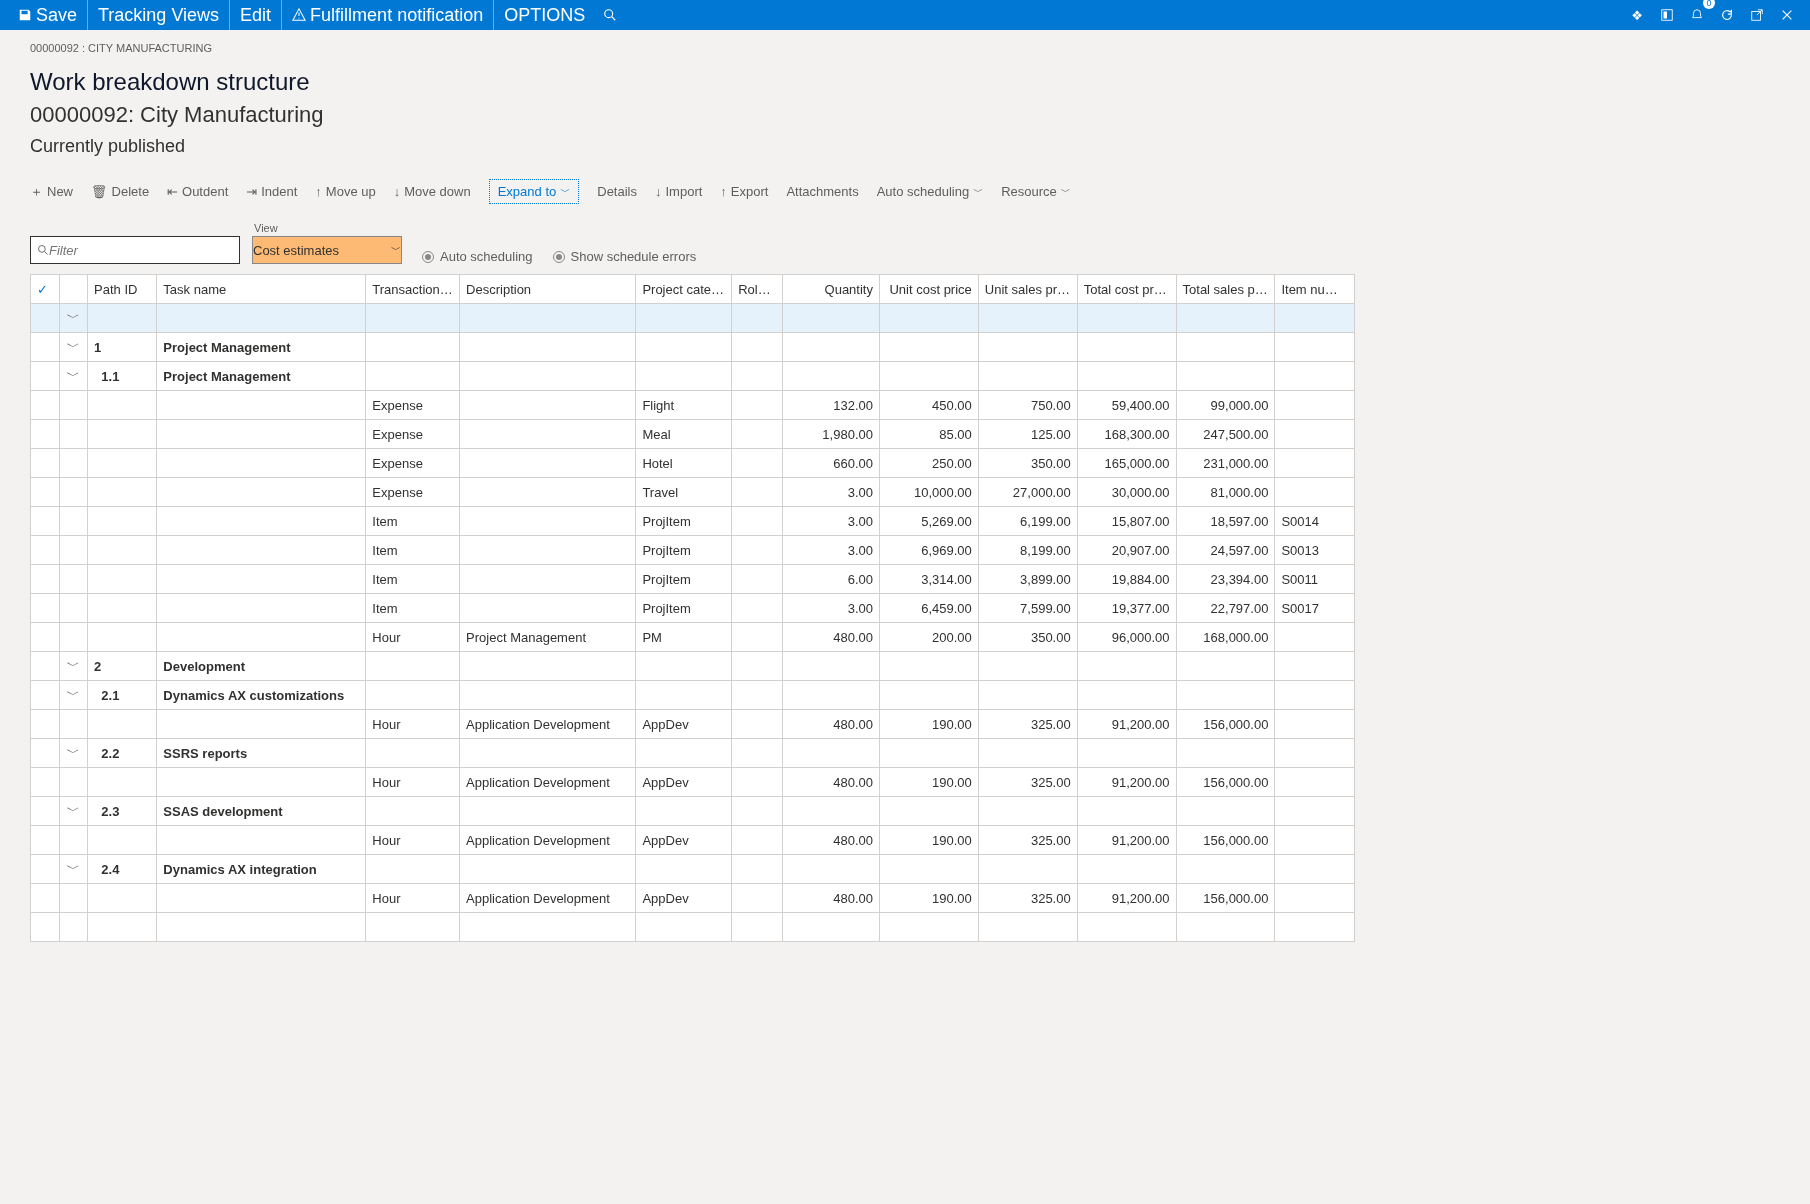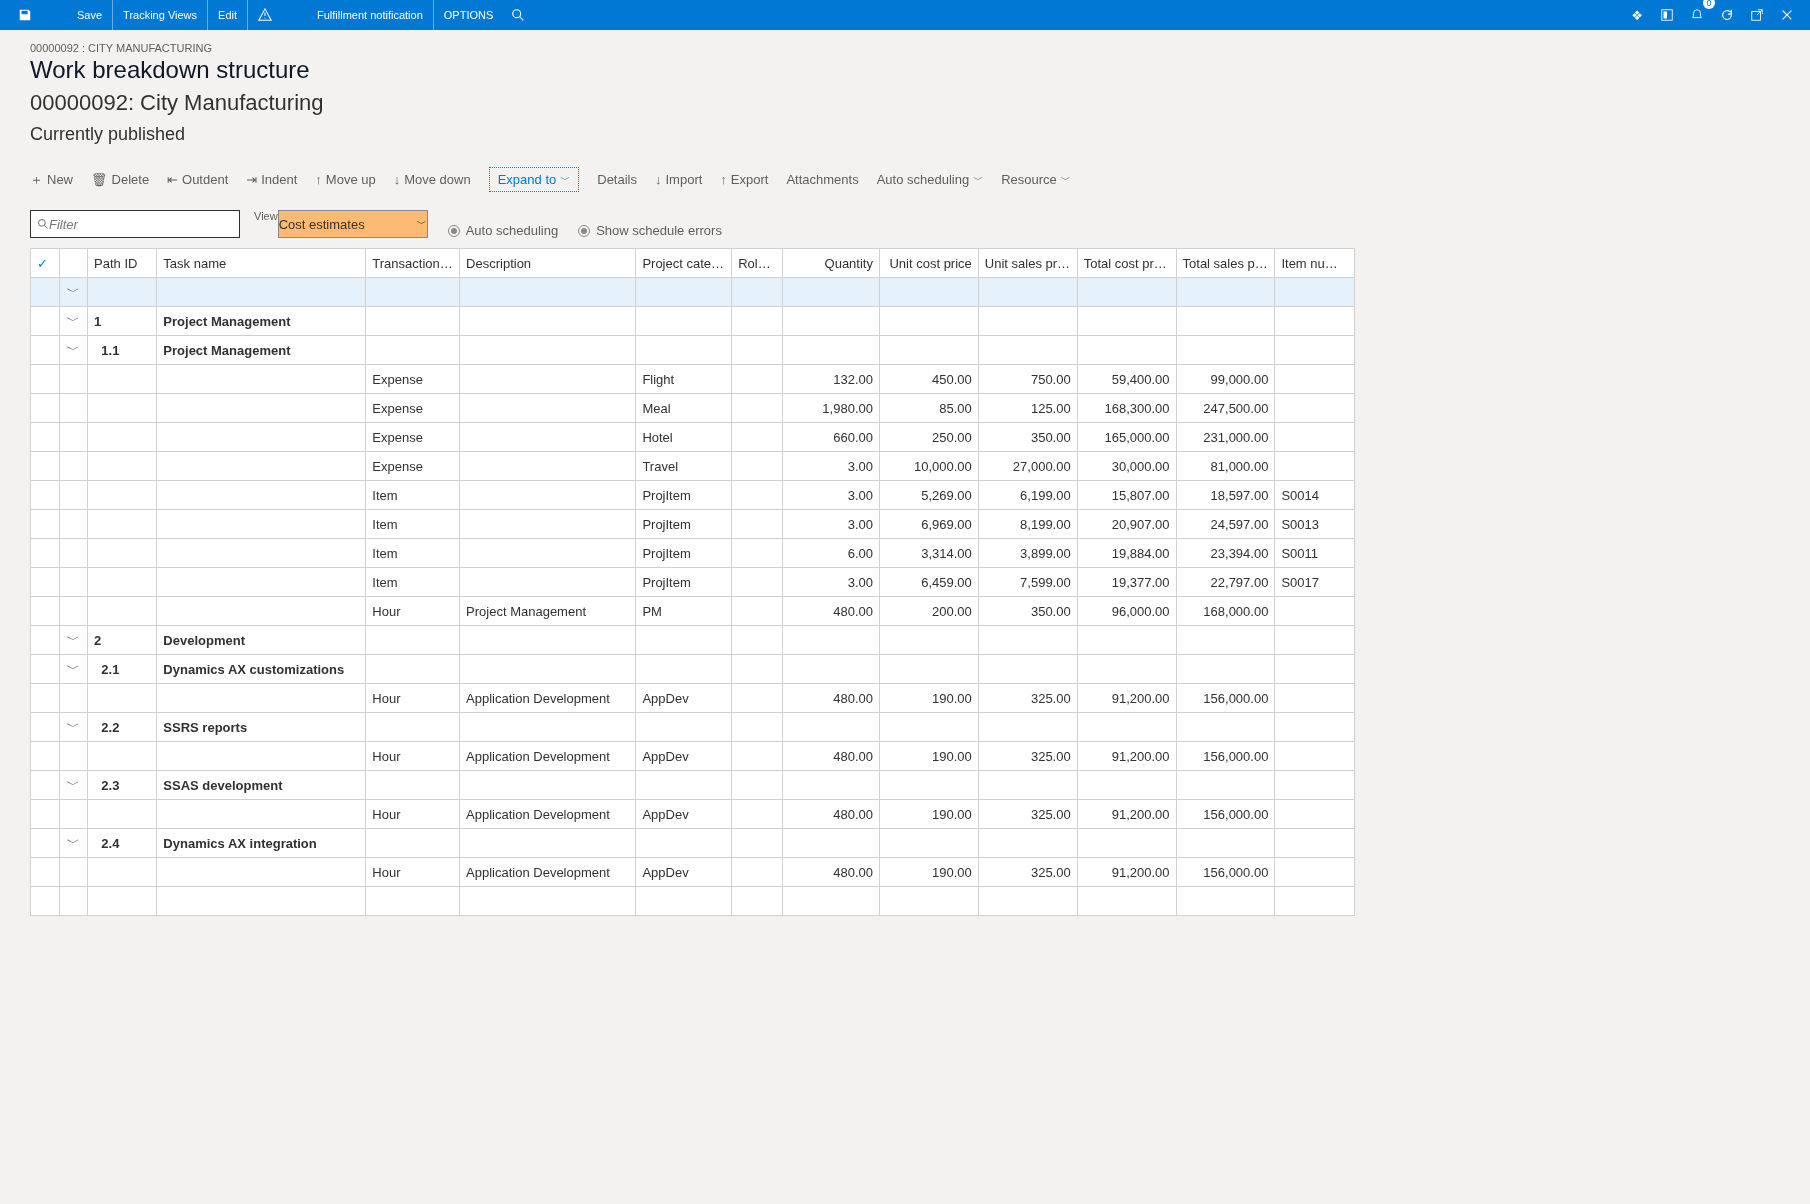--- a/index.html
+++ b/index.html
@@ -1,43 +1,43 @@
 <!DOCTYPE html>
 <html><head>
 <meta charset="utf-8">
 <style>
 * { box-sizing: border-box; margin: 0; padding: 0; }
 body { font-family: "Segoe UI", Arial, sans-serif; font-size: 13px; color: #323130; background: #f3f2f1; overflow: hidden; }
 
 
 .top-menu { background: #0078d4; color: #fff; height: 30px; display: flex; align-items: center; padding: 0 8px; }
-.top-menu .menu-item { padding: 0 10px; height: 30px; display: flex; align-items: center; cursor: pointer; font-size: 11px; gap: 41px; }
+.top-menu .menu-item { padding: 0 10px; height: 30px; display: flex; align-items: center; cursor: pointer; font-size: 18px; }
 .top-menu .menu-item.sep { border-right: 1px solid rgba(255,255,255,0.4); }
 .top-menu .spacer { flex: 1; }
 .top-menu .icon-btn { width: 30px; height: 30px; display: flex; align-items: center; justify-content: center; cursor: pointer; }
 .top-menu svg, .top-menu .glyph { fill: #fff; color: #fff; }
 
 
 .page { padding: 12px 20px 0 30px; background: #f3f2f1; }
-.breadcrumb { font-size: 11px; color: #605e5c; margin-bottom: 2px; }
+.breadcrumb { font-size: 11px; color: #605e5c; margin-bottom: 14px; }
 .page-title { font-size: 24px; font-weight: 300; color: #0f172a; }
 .page-subtitle { font-size: 22px; font-weight: 300; color: #323130; margin-top: 6px; }
 .status { font-size: 18px; color: #323130; margin-top: 8px; }
 
 
 .toolbar { display: flex; align-items: center; gap: 18px; margin-top: 22px; color: #605e5c; font-size: 13px; flex-wrap: wrap; }
 .toolbar .tb-btn { display: flex; align-items: center; gap: 4px; cursor: pointer; }
 .toolbar .tb-btn.active { color: #0078d4; border: 1px dotted #0078d4; padding: 4px 8px; }
 .toolbar .tb-btn .chev { font-size: 10px; }
 
 
 .filter-row { display: flex; align-items: flex-end; gap: 12px; margin-top: 18px; }
 .filter-box { border: 1px solid #323130; height: 28px; width: 210px; display: flex; align-items: center; padding: 0 6px; background: #fff; }
 .filter-box input { border: none; outline: none; flex: 1; font-size: 13px; font-style: italic; color: #605e5c; background: transparent; }
-.view-group { display: flex; flex-direction: row; }
+.view-group { display: flex; flex-direction: column; }
 .view-group label { font-size: 11px; color: #605e5c; margin-bottom: 2px; margin-left: 2px; }
 .view-select { border: 1px solid #8a8886; height: 28px; width: 150px; display: flex; align-items: center; justify-content: space-between; padding: 0 0; background: #fdba74; cursor: pointer; }
 .radio-opt { display: flex; align-items: center; gap: 6px; color: #605e5c; cursor: pointer; margin-left: 8px; }
 .radio-opt .radio { width: 12px; height: 12px; border: 1px solid #8a8886; border-radius: 50%; display: inline-flex; align-items: center; justify-content: center; }
 .radio-opt .radio .dot { width: 6px; height: 6px; background: #8a8886; border-radius: 50%; }
 
 
 .table-wrap { margin-top: 10px; }
 table { border-collapse: collapse; width: 1325px; background: #fff; table-layout: fixed; }
 th, td { border: 1px solid #d2d0ce; height: 29px; padding: 0 6px; font-size: 13px; overflow: hidden; text-overflow: ellipsis; white-space: nowrap; }

